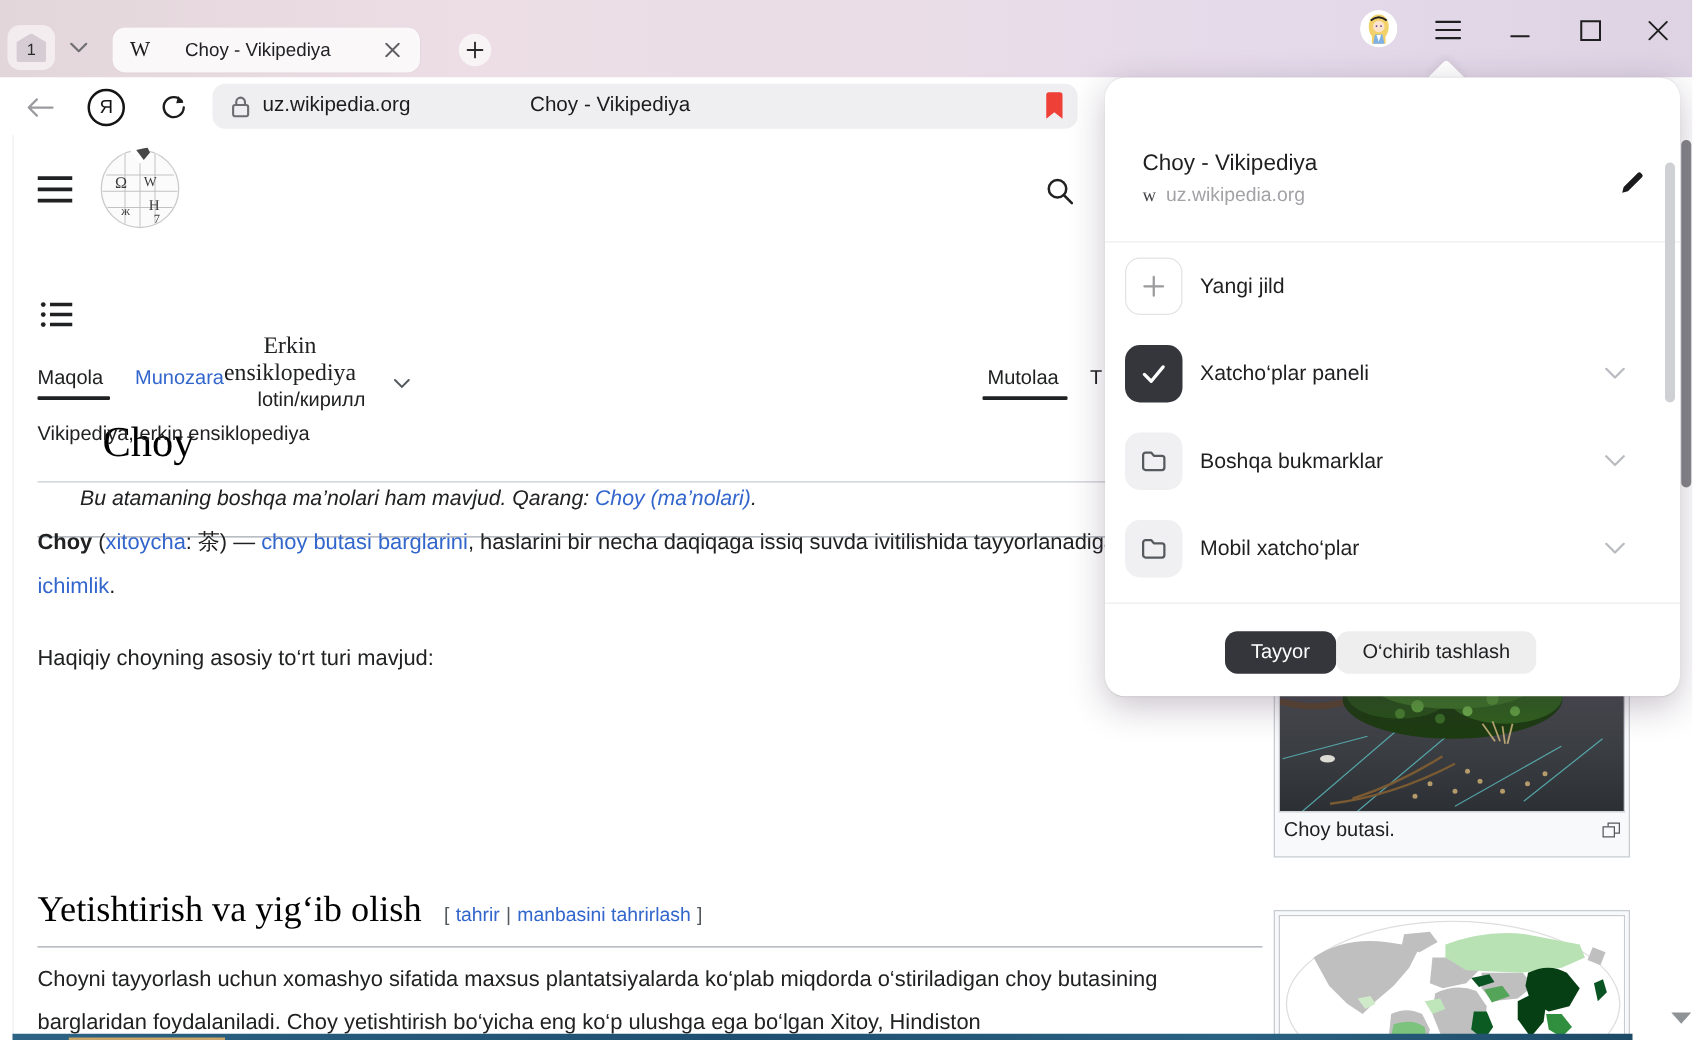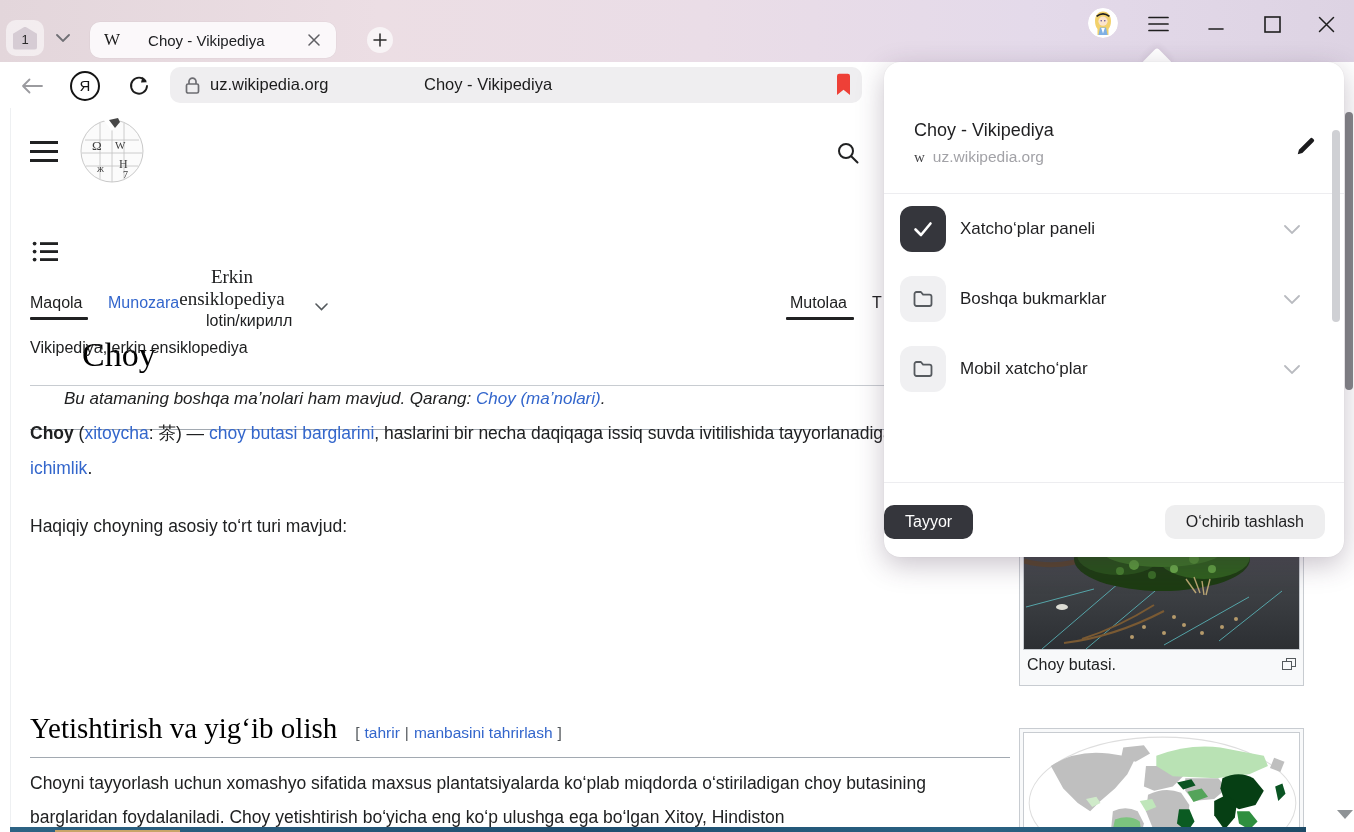--- a/index.html
+++ b/index.html
@@ -99,21 +99,21 @@
   #folderlist{position:absolute;left:0;top:132px;width:460px;height:288px;overflow:hidden;}
   .frow{display:flex;align-items:center;height:70px;padding-left:16px;box-sizing:border-box;}
   .fico{width:46px;height:46px;border-radius:12px;display:flex;align-items:center;justify-content:center;flex:0 0 46px;}
   .fico.plusbox{background:#fff;border:1px solid #e3e3e6;box-sizing:border-box;}
   .fico.checkbox{background:#35363c;}
   .fico.folderbox{background:#f0f0f2;}
   .flabel{margin-left:14px;font-size:17px;color:#1f1f21;}
   .fchev{margin-left:auto;margin-right:44px;}
   #popupscroll{position:absolute;left:448px;top:68px;width:8px;height:192px;background:#cfd0d4;border-radius:4px;}
   #popupdiv2{position:absolute;left:0;top:420px;width:460px;height:1px;background:#ededf0;}
-  #popupfooter{position:absolute;left:0;top:443px;width:460px;display:flex;justify-content:space-between;gap:0;padding-right:19px;box-sizing:border-box;}
+  #popupfooter{position:absolute;left:0;top:443px;width:460px;display:flex;justify-content:center;gap:0;padding-right:19px;box-sizing:border-box;}
   .pbtn{height:34px;border-radius:10px;border:none;font-size:16px;padding:0 21px;
     display:flex;align-items:center;font-family:"Liberation Sans",sans-serif;}
   .pbtn.dark{background:#35363c;color:#fff;}
   .pbtn.light{background:#eeeeef;color:#1f1f21;}
 </style>
 </head>
 <body>
 
 <div id="screen">
 
@@ -409,20 +409,28 @@
     </div>
     <div id="pencilbtn">
       <svg width="22" height="22" viewBox="0 0 24 24">
         <path d="M3 21 l1.3 -5 L16.6 3.7 a1.9 1.9 0 0 1 2.7 0 l1 1 a1.9 1.9 0 0 1 0 2.7 L8 19.7 Z" fill="#1b1b1d"></path>
       </svg>
     </div>
     <div id="popupdiv1"></div>
 
     <div id="folderlist">
       <div class="frow">
+        <div class="fico plusbox">
+          <svg width="24" height="24" viewBox="0 0 24 24">
+            <path d="M12 4.5 V19.5 M4.5 12 H19.5" stroke="#9b9b9e" stroke-width="1.8" stroke-linecap="round"></path>
+          </svg>
+        </div>
+        <span class="flabel">Yangi jild</span>
+      </div>
+      <div class="frow">
         <div class="fico checkbox">
           <svg width="24" height="24" viewBox="0 0 24 24">
             <polyline points="4.5,12.5 10,18 19.5,6.5" fill="none" stroke="#ffffff" stroke-width="2.6" stroke-linecap="round" stroke-linejoin="round"></polyline>
           </svg>
         </div>
         <span class="flabel">Xatcho‘plar paneli</span>
         <span class="fchev">
           <svg width="16" height="9" viewBox="0 0 16 9">
               <polyline points="1,1 8,8 15,1" fill="none" stroke="#b9bbc0" stroke-width="1.8" stroke-linecap="round"></polyline>
             </svg>

